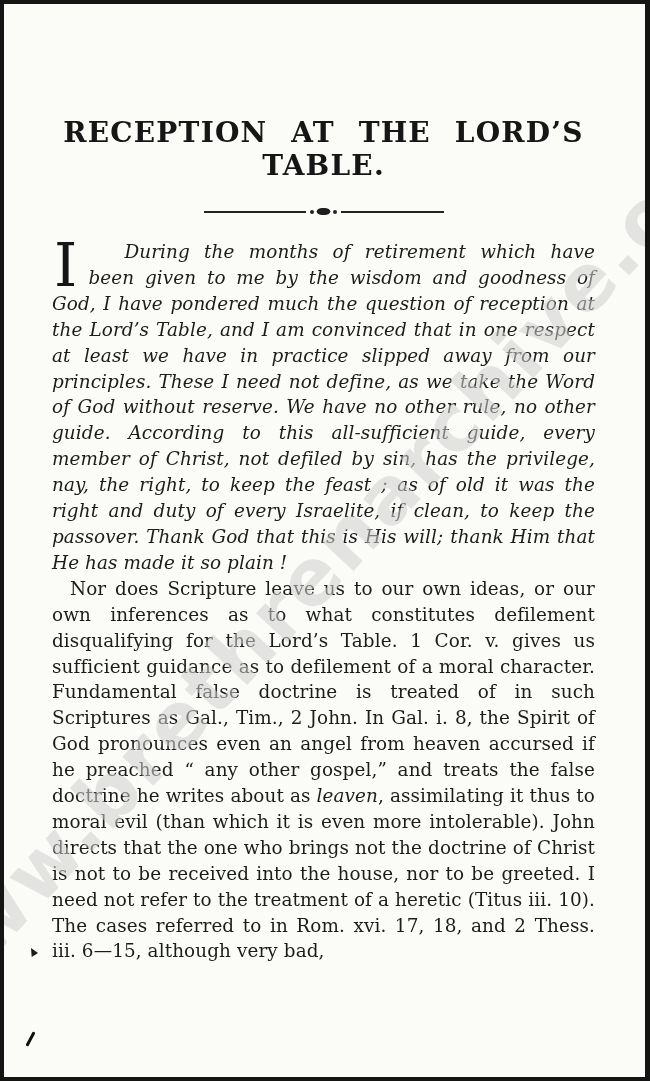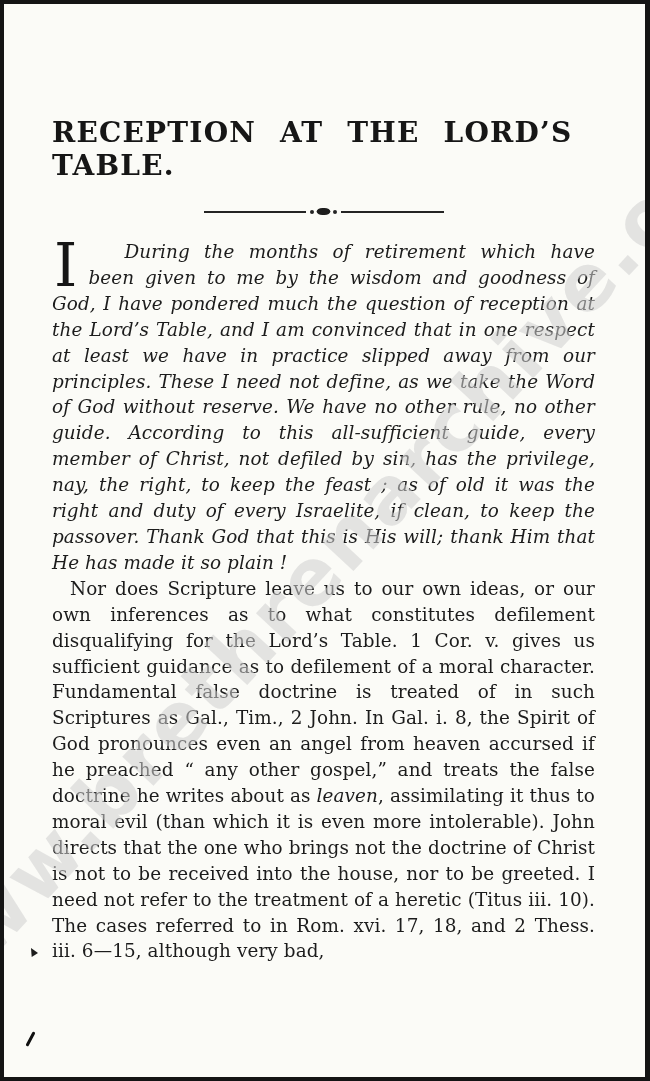--- a/index.html
+++ b/index.html
@@ -21,21 +21,21 @@
   }
 
   .content {
     position: relative;
     z-index: 1;
     padding: 0 50px 0 48px;
   }
 
   .title {
     margin: 112px 0 0 0;
-    text-align: left;
+    text-align: center;
     font-size: 28px;
     font-weight: bold;
     letter-spacing: 1.2px;
     word-spacing: 13px;
     color: #161616;
   }
 
   .divider {
     margin: 26px auto 24px auto;
     width: 240px;

